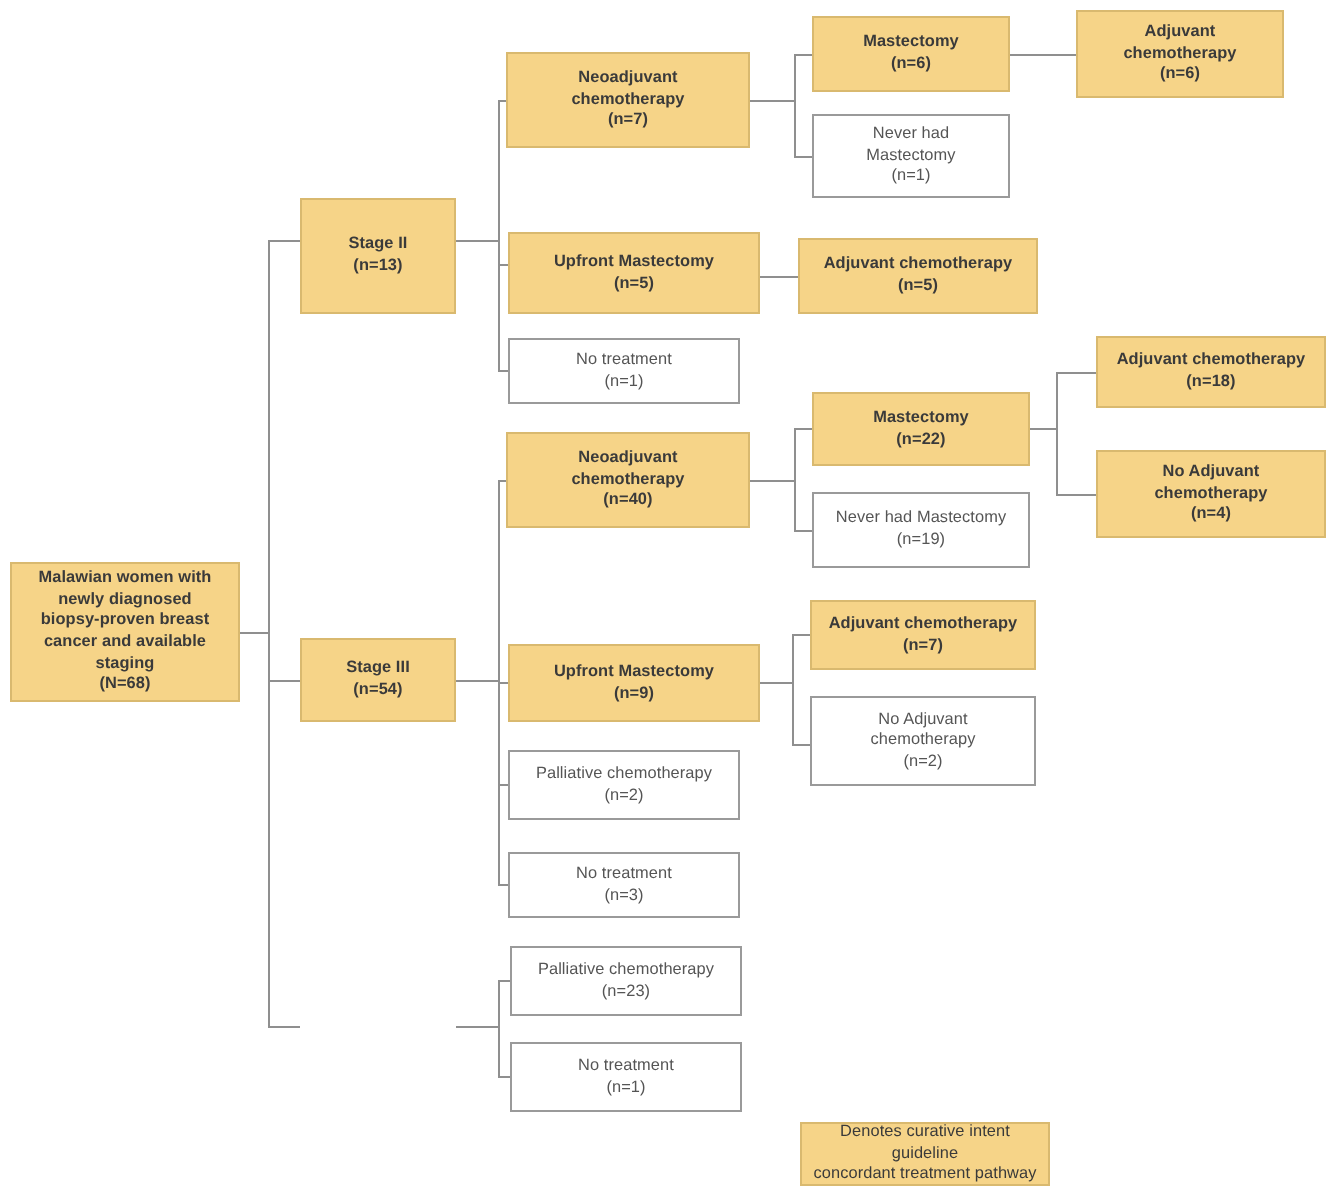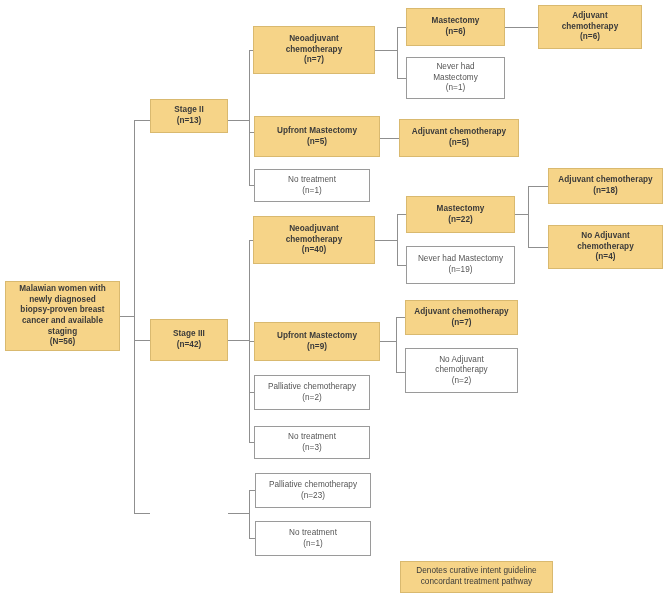--- a/index.html
+++ b/index.html
@@ -104,27 +104,27 @@
   <div class="edge h" style="left:228px; top:513px; width:22px;"></div>
   <div class="edge v" style="left:249px; top:490px; height:49px;"></div>
   <div class="edge h" style="left:249px; top:490px; width:6px;"></div>
   <div class="edge h" style="left:249px; top:538px; width:6px;"></div>
 
   <div class="node fill" style="left:5px; top:281px; width:115px; height:70px;">Malawian women with
 newly diagnosed
 biopsy-proven breast
 cancer and available
 staging
-(N=56)</div>
+(N=68)</div>
 
-  <div class="node fill" style="left:150px; top:99px; width:78px; height:34px;">Stage II
+  <div class="node fill" style="left:150px; top:99px; width:78px; height:58px;">Stage II
 (n=13)</div>
 
   <div class="node fill" style="left:150px; top:319px; width:78px; height:42px;">Stage III
-(n=42)</div>
+(n=54)</div>
 
 
   <div class="node fill" style="left:253px; top:26px; width:122px; height:48px;">Neoadjuvant
 chemotherapy
 (n=7)</div>
 
   <div class="node fill" style="left:406px; top:8px; width:99px; height:38px;">Mastectomy
 (n=6)</div>
 
   <div class="node fill" style="left:538px; top:5px; width:104px; height:44px;">Adjuvant
@@ -176,16 +176,16 @@
 
   <div class="node plain" style="left:254px; top:426px; width:116px; height:33px;">No treatment
 (n=3)</div>
 
   <div class="node plain" style="left:255px; top:473px; width:116px; height:35px;">Palliative chemotherapy
 (n=23)</div>
 
   <div class="node plain" style="left:255px; top:521px; width:116px; height:35px;">No treatment
 (n=1)</div>
 
-  <div class="node fill legend" style="left:400px; top:561px; width:153px; height:32px;">Denotes curative intent guideline
+  <div class="node fill legend" style="left:400px; top:561px; width:125px; height:32px;">Denotes curative intent guideline
 concordant treatment pathway</div>
 
 </div>
 
 </body></html>

